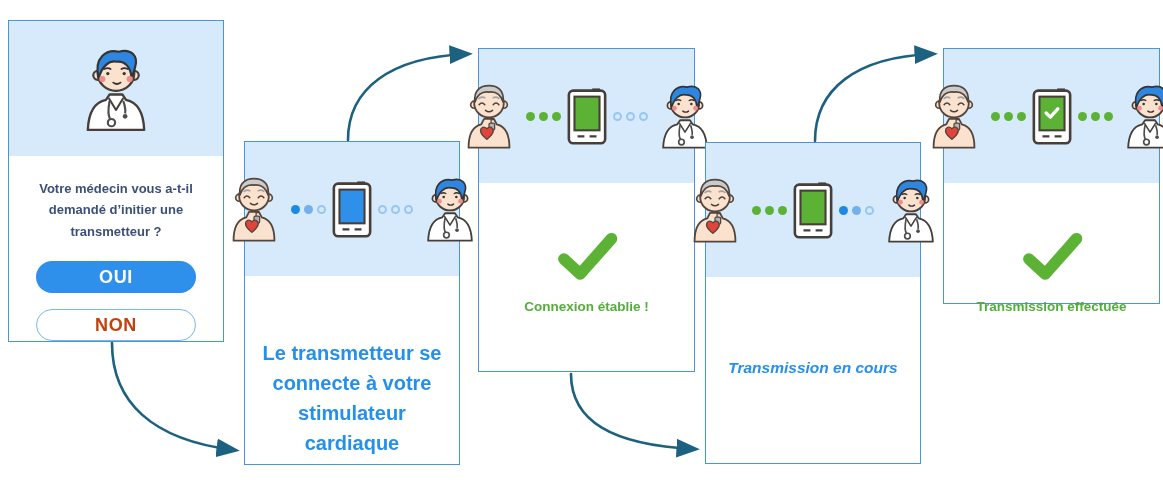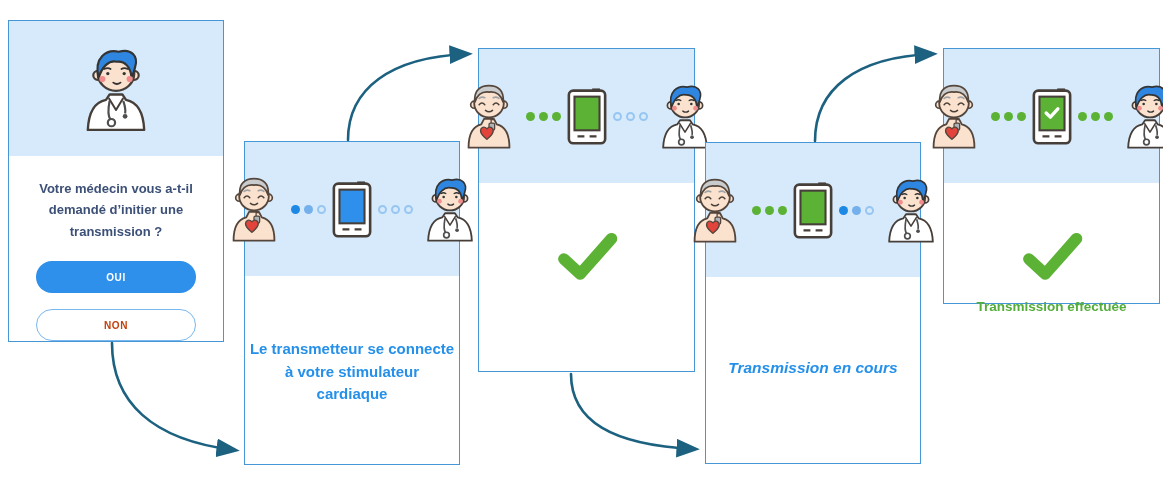--- a/index.html
+++ b/index.html
@@ -28,30 +28,30 @@
   .dots { display:flex; gap:4px; align-items:center; flex:0 0 auto; }
   .dot { width:9px; height:9px; border-radius:50%; }
   .dot-blue      { background:#1E88E5; }
   .dot-lightblue { background:#74B0EC; }
   .dot-outline   { background:transparent; border:2px solid #97C6F3; }
   .dot-green     { background:#5CB234; }
 
   .question { margin-top:22px; padding:0 8px; text-align:center; font-size:13px;
               font-weight:bold; color:#3C5077; line-height:1.65; }
   .btn-col { margin-top:19px; display:flex; flex-direction:column; align-items:center; gap:16px; }
-  .btn { width:160px; height:32px; border-radius:16px; font-family:inherit; font-size:10px;
+  .btn { width:160px; height:32px; border-radius:16px; font-family:inherit; font-size:18px;
          font-weight:bold; letter-spacing:.6px; display:flex; align-items:center;
          justify-content:center; cursor:pointer; }
   .btn-yes { background:#2E90EA; color:#fff; border:none; }
   .btn-no  { background:#fff; color:#c2410c; border:1.5px solid #79B7EF; }
 
   .caption { text-align:center; font-weight:bold; }
   .cap-blue  { color:#2490EA; }
   .cap-green { color:#55AD3A; }
-  .cap-card2 { margin-top:62px; font-size:15px; line-height:1.5; padding:0 4px; }
+  .cap-card2 { margin-top:62px; font-size:20px; line-height:1.5; padding:0 4px; }
   .cap-card4 { margin-top:82px; font-size:15.5px; }
   .cap-under-check { margin-top:10px; font-size:13.5px; }
 
   .check-big { display:block; margin:38px auto 0; width:72px; height:68px; }
 
   .arrows { position:absolute; left:0; top:0; pointer-events:none; }
   .arrows path.flow { fill:none; stroke:#1C6180; stroke-width:2.6; stroke-linecap:round; }
 
   .hidden-defs { position:absolute; width:0; height:0; overflow:hidden; }
 </style>
@@ -110,21 +110,21 @@
 </svg>
 
 <div class="canvas">
 
   <div class="card card1">
     <div class="band band-1">
       <svg class="avatar avatar-lg">
           <use href="#sym-doctor"></use>
         </svg>
     </div>
-    <div class="question">Votre médecin vous a-t-il demandé d’initier une transmission ?</div>
+    <div class="question">Votre médecin vous a-t-il demandé d’initier une transmetteur ?</div>
     <div class="btn-col">
       <button class="btn btn-yes">OUI</button>
       <button class="btn btn-no">NON</button>
     </div>
   </div>
 
   <div class="card card2">
     <div class="band band-n">
       <svg class="avatar">
           <use href="#sym-patient"></use>
@@ -171,20 +171,21 @@
         <span class="dot dot-outline"></span>
         <span class="dot dot-outline"></span>
       </div>
       <svg class="avatar">
           <use href="#sym-doctor"></use>
         </svg>
     </div>
     <svg class="check-big">
         <use href="#sym-check"></use>
       </svg>
+    <div class="caption cap-green cap-under-check">Connexion établie !</div>
   </div>
 
   <div class="card card4">
     <div class="band band-n">
       <svg class="avatar">
           <use href="#sym-patient"></use>
         </svg>
       <div class="dots">
         <span class="dot dot-green"></span>
         <span class="dot dot-green"></span>

